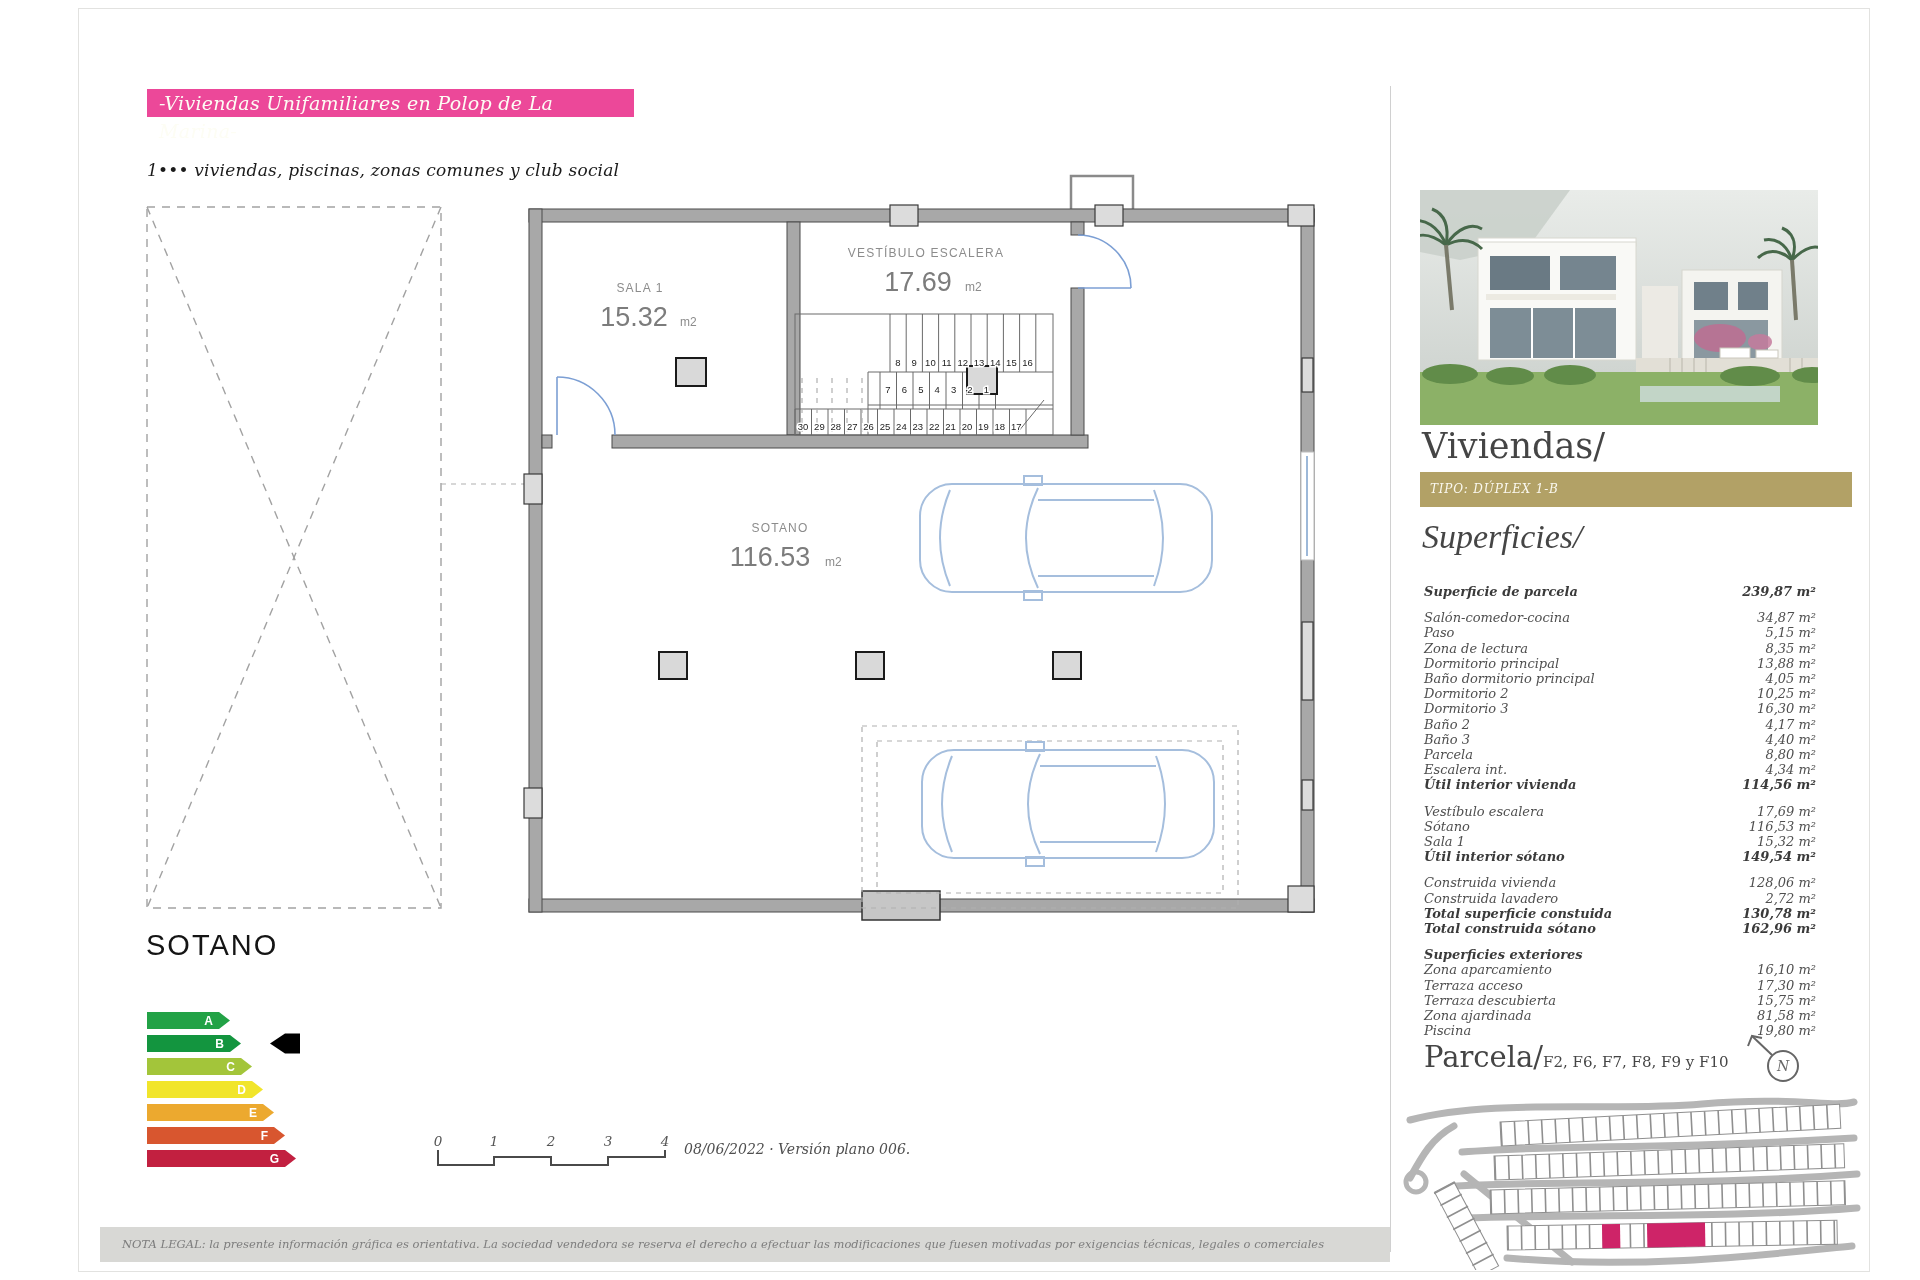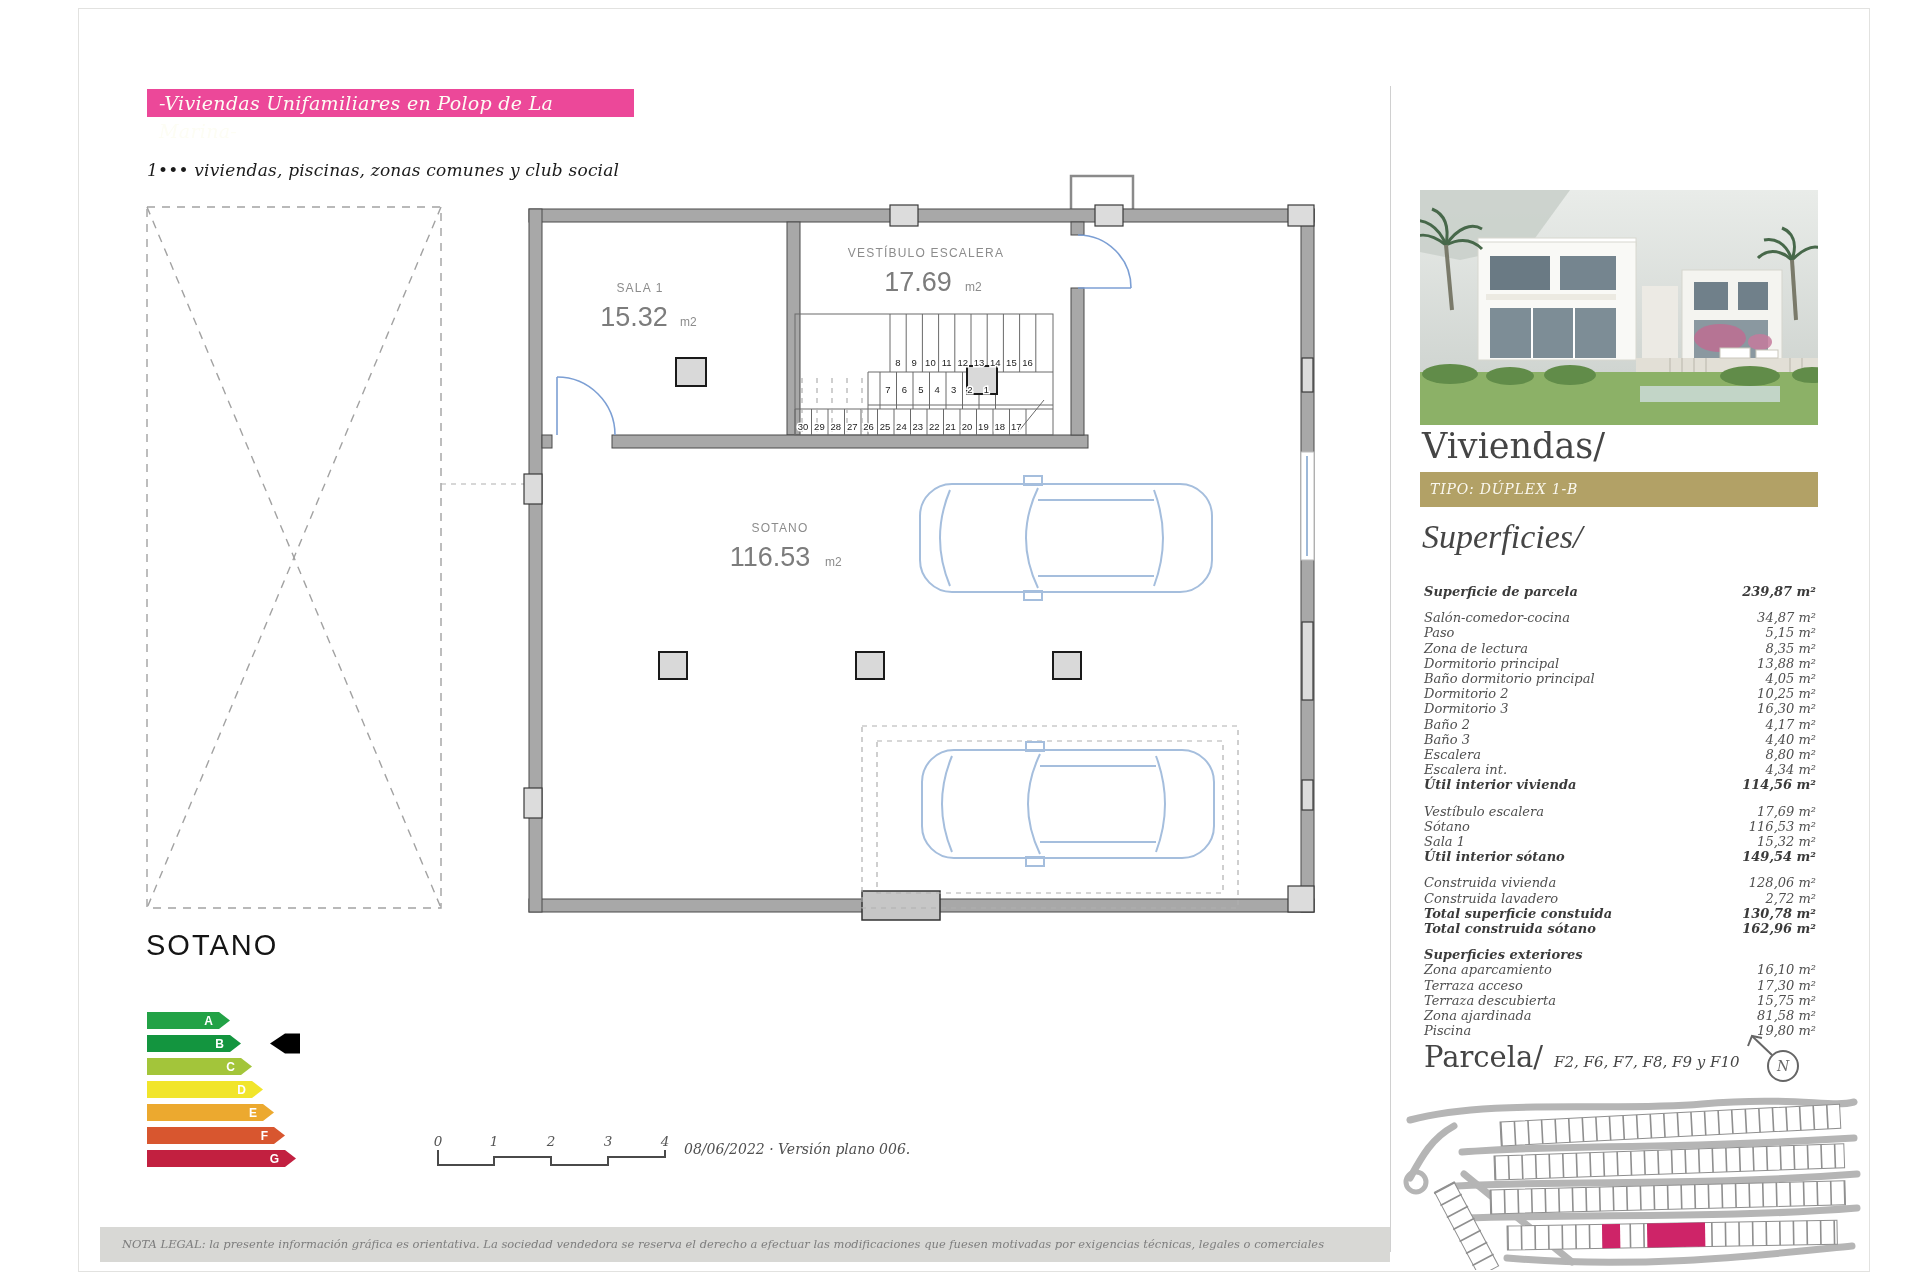--- a/index.html
+++ b/index.html
@@ -42,35 +42,35 @@
   .energy-letter { font:bold 12px "Liberation Sans",sans-serif; fill:#ffffff; }
 
   .scale-num { font-style:italic; font-size:13.5px; fill:#555555; text-anchor:middle;
                font-family:"DejaVu Serif",serif; }
   .scale-caption { left:684px; top:1141px; font-style:italic; font-size:14px;
                    color:#4f4f4f; }
 
   .v-divider { left:1390px; top:86px; width:1px; height:1166px; background:#d0d0d0; }
 
   .sb-title { left:1422px; top:426px; font-size:35px; color:#454545; }
-  .tipo-banner { left:1420px; top:472px; width:398px; height:35px;
-                 background:#b2a166; color:#faf8ef; font-style:italic; font-size:14px;
+  .tipo-banner { left:1420px; top:472px; width:432px; height:35px;
+                 background:#b2a166; color:#faf8ef; font-style:italic; font-size:12px;
                  line-height:35px; padding-left:10px; box-sizing:border-box;
                  letter-spacing:.8px; }
   .sb-surf-title { left:1422px; top:518px; font-size:34px; font-style:italic; color:#454545;font-family:Liberation Serif, serif; }
 
   .surfaces { left:1424px; top:584px; width:392px; }
   .s-row { display:flex; justify-content:space-between; font-style:italic;
            font-size:13px; line-height:15.2px; color:#4f4f4f; }
   .s-row.bold { font-weight:bold; color:#3a3a3a; }
   .s-row.gap { margin-top:11px; }
 
   .parcela { left:1424px; top:1040px; color:#454545; white-space:nowrap; }
   .parcela-big { font-size:29px; }
-  .parcela-small { font-size:15px; font-style:italic; margin-left:11px;text-align:center; }
+  .parcela-small { font-size:15px; margin-left:0;text-align:center; }
 
   
   .road { stroke:#b5b5b5; stroke-width:7; fill:none; stroke-linecap:round; }
   .strip-rect { fill:#ffffff; stroke:#8f8f8f; stroke-width:1; }
   .strip-div  { stroke:#8f8f8f; stroke-width:24; stroke-dasharray:1.6 12; fill:none; }
 
   .footer-band { left:100px; top:1227px; width:1290px; height:35px; background:#d8d8d5; }
   .footer-text { margin:0; padding-left:22px; font-style:italic; font-size:11.5px;
                  line-height:35px; color:#7d7d7d; white-space:nowrap; }
 </style>
@@ -406,21 +406,21 @@
     </div>
     <div class="s-row">
       <span class="s-label">Baño 2</span>
       <span class="s-value">4,17 m²</span>
     </div>
     <div class="s-row">
       <span class="s-label">Baño 3</span>
       <span class="s-value">4,40 m²</span>
     </div>
     <div class="s-row">
-      <span class="s-label">Escalera</span>
+      <span class="s-label">Parcela</span>
       <span class="s-value">8,80 m²</span>
     </div>
     <div class="s-row">
       <span class="s-label">Escalera int.</span>
       <span class="s-value">4,34 m²</span>
     </div>
     <div class="s-row bold">
       <span class="s-label">Útil interior vivienda</span>
       <span class="s-value">114,56 m²</span>
     </div>

